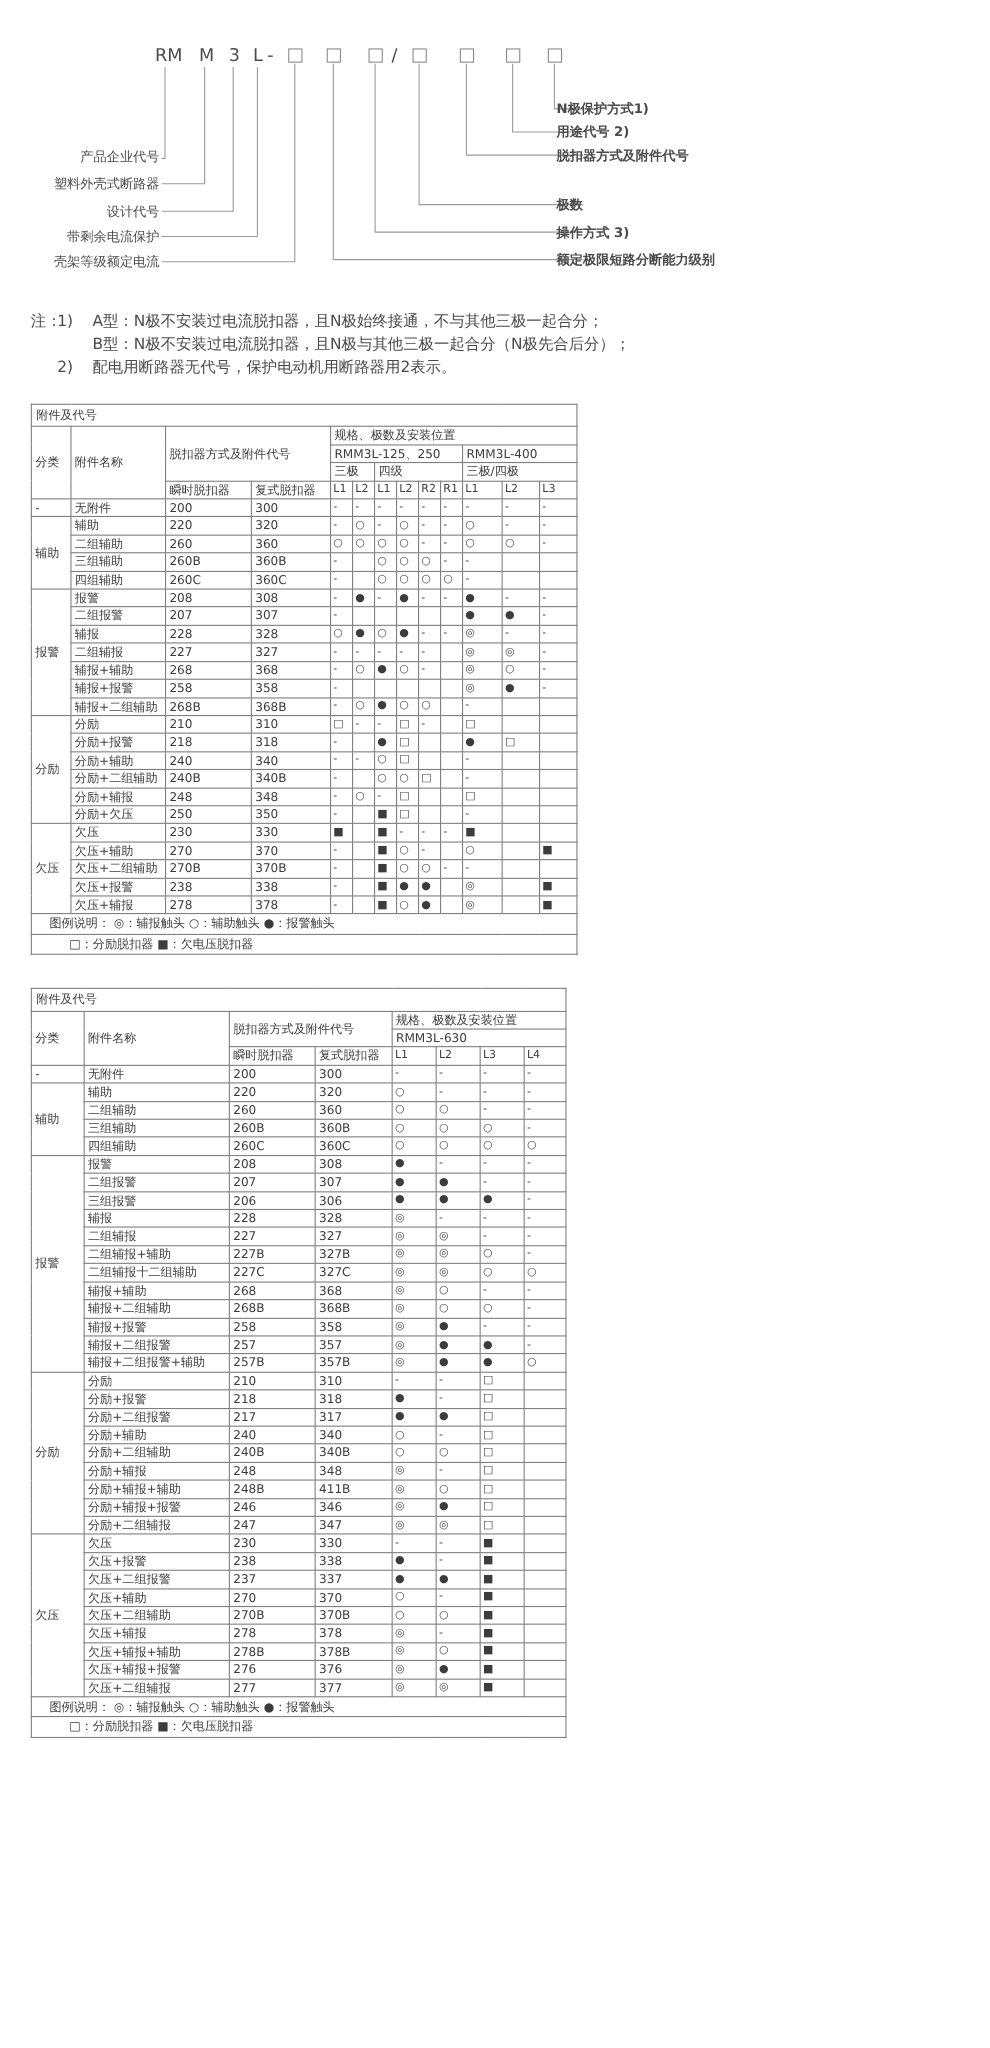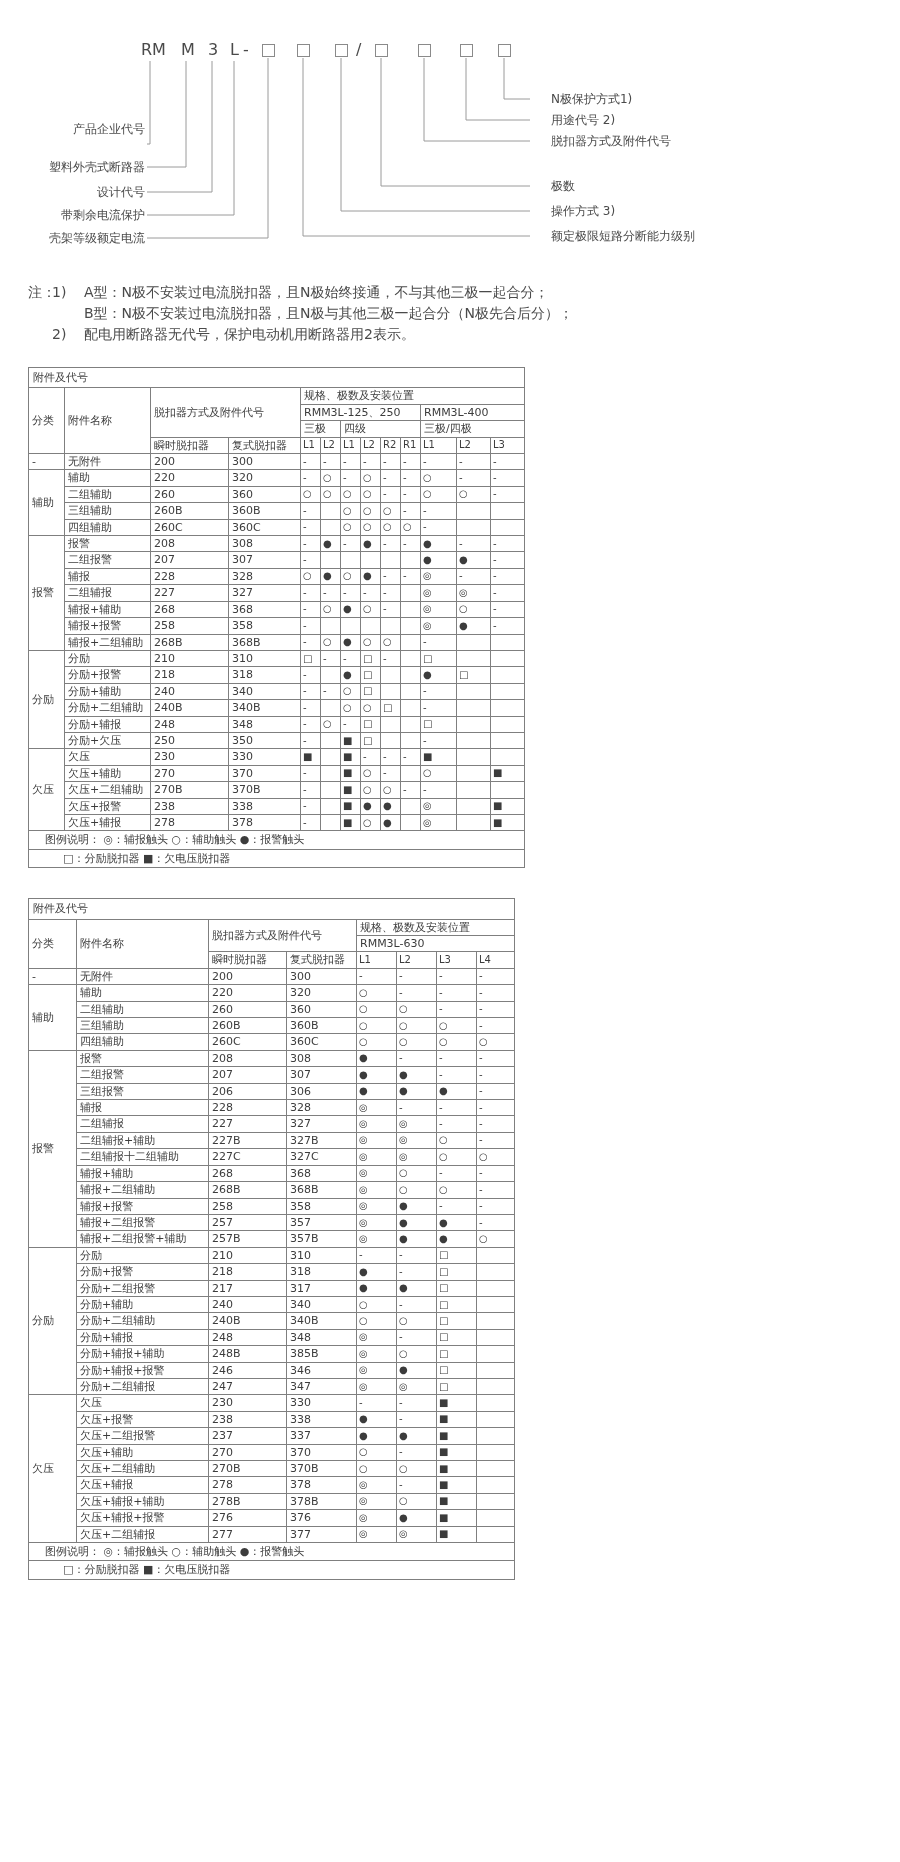--- a/index.html
+++ b/index.html
@@ -9,21 +9,21 @@
     font-family: "DejaVu Sans", "Liberation Sans", sans-serif;
     color: #3c3c3c;
   }
   
   .diagram { position: relative; height: 248px; margin-top: 14px; }
   .diagram svg.lines { position: absolute; left: 0; top: 0; }
   .code-part { position: absolute; top: 26px; font-size: 16px; color: #4a4a4a; }
   .code-box { position: absolute; top: 30px; width: 13px; height: 13px; border: 1px solid #8a8a8a; background: #fff; }
   .dlabel { position: absolute; font-size: 12px; color: #4a4a4a; white-space: nowrap; line-height: 14px; }
   .dl-left { right: 755px; text-align: right; }
-  .dl-right { left: 551px; }
+  .dl-right { left: 506px; font-weight: bold; }
   
   .notes { margin: 20px 0 0 28px; font-size: 14px; color: #4a4a4a; }
   .nrow { line-height: 21px; white-space: nowrap; }
   .np { display: inline-block; width: 24px; }
   .nn { display: inline-block; width: 32px; }
   
   table.acc { border-collapse: collapse; margin-left: 28px; font-size: 11px; color: #3c3c3c; table-layout: fixed; }
   table.acc th, table.acc td {
     border: 1px solid #7f7f7f; padding: 1px 3px; text-align: left;
     font-weight: normal; vertical-align: middle; line-height: 1.22;
@@ -64,21 +64,21 @@
   <span class="code-part" style="left:243px">-</span>
   <span class="code-box" style="left:262px"></span>
   <span class="code-box" style="left:297px"></span>
   <span class="code-box" style="left:335px"></span>
   <span class="code-part" style="left:356px">/</span>
   <span class="code-box" style="left:375px"></span>
   <span class="code-box" style="left:418px"></span>
   <span class="code-box" style="left:460px"></span>
   <span class="code-box" style="left:498px"></span>
 
-  <div class="dlabel dl-left" style="top:108px">产品企业代号</div>
+  <div class="dlabel dl-left" style="top:121px">产品企业代号</div>
   <div class="dlabel dl-left" style="top:146px">塑料外壳式断路器</div>
   <div class="dlabel dl-left" style="top:171px">设计代号</div>
   <div class="dlabel dl-left" style="top:194px">带剩余电流保护</div>
   <div class="dlabel dl-left" style="top:217px">壳架等级额定电流</div>
 
   <div class="dlabel dl-right" style="top:78px">N极保护方式1)</div>
   <div class="dlabel dl-right" style="top:99px">用途代号 2)</div>
   <div class="dlabel dl-right" style="top:120px">脱扣器方式及附件代号</div>
   <div class="dlabel dl-right" style="top:165px">极数</div>
   <div class="dlabel dl-right" style="top:190px">操作方式 3)</div>
@@ -726,21 +726,21 @@
         <td>248</td>
         <td>348</td>
         <td class="sym">◎</td>
         <td class="sym">-</td>
         <td class="sym">□</td>
         <td class="sym"></td>
       </tr>
       <tr>
         <td>分励+辅报+辅助</td>
         <td>248B</td>
-        <td>385B</td>
+        <td>411B</td>
         <td class="sym">◎</td>
         <td class="sym">○</td>
         <td class="sym">□</td>
         <td class="sym"></td>
       </tr>
       <tr>
         <td>分励+辅报+报警</td>
         <td>246</td>
         <td>346</td>
         <td class="sym">◎</td>

